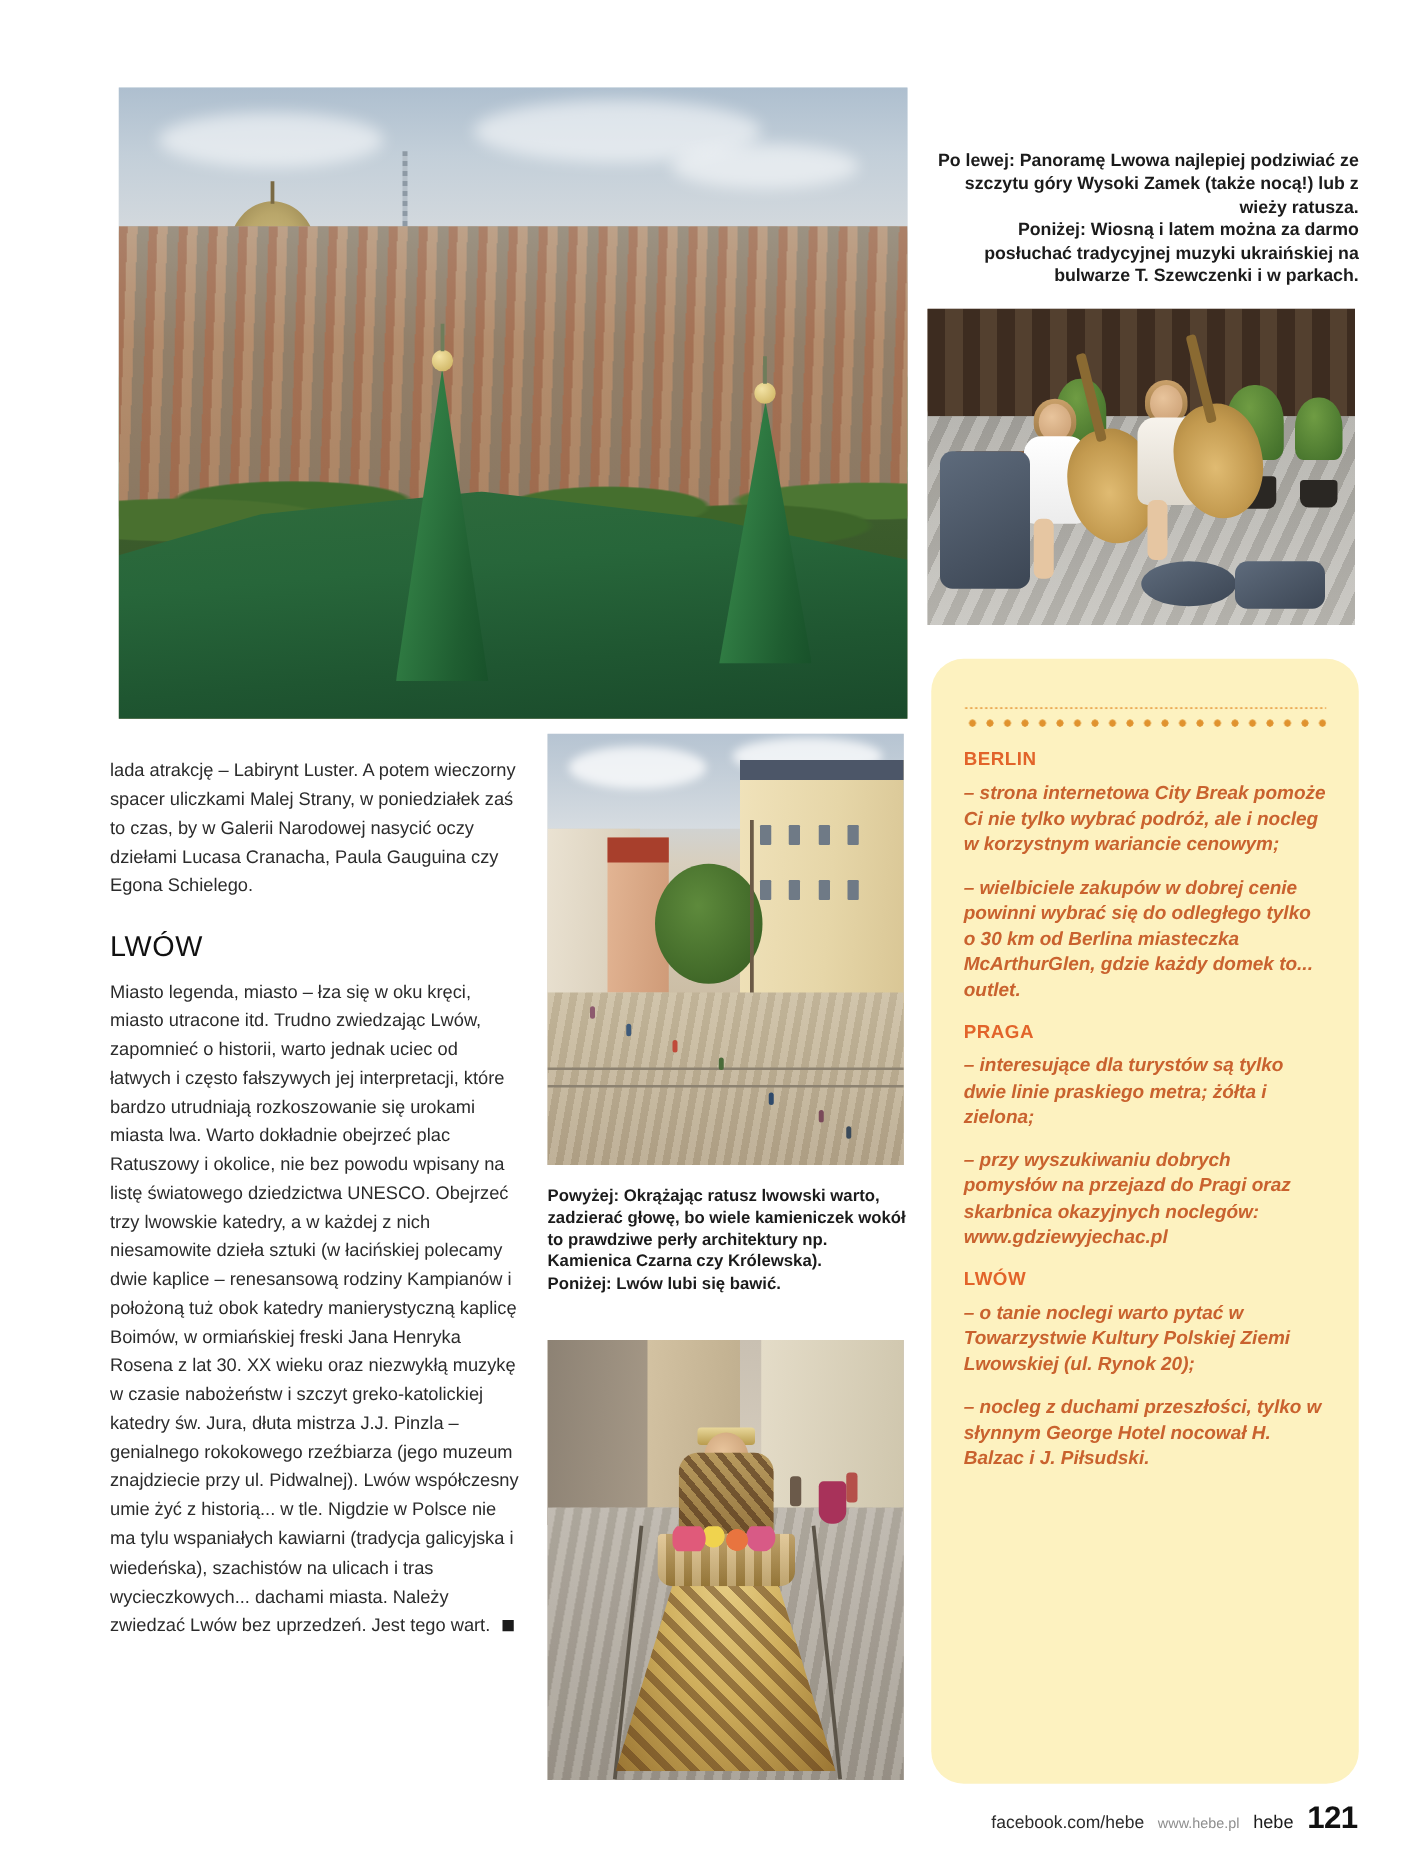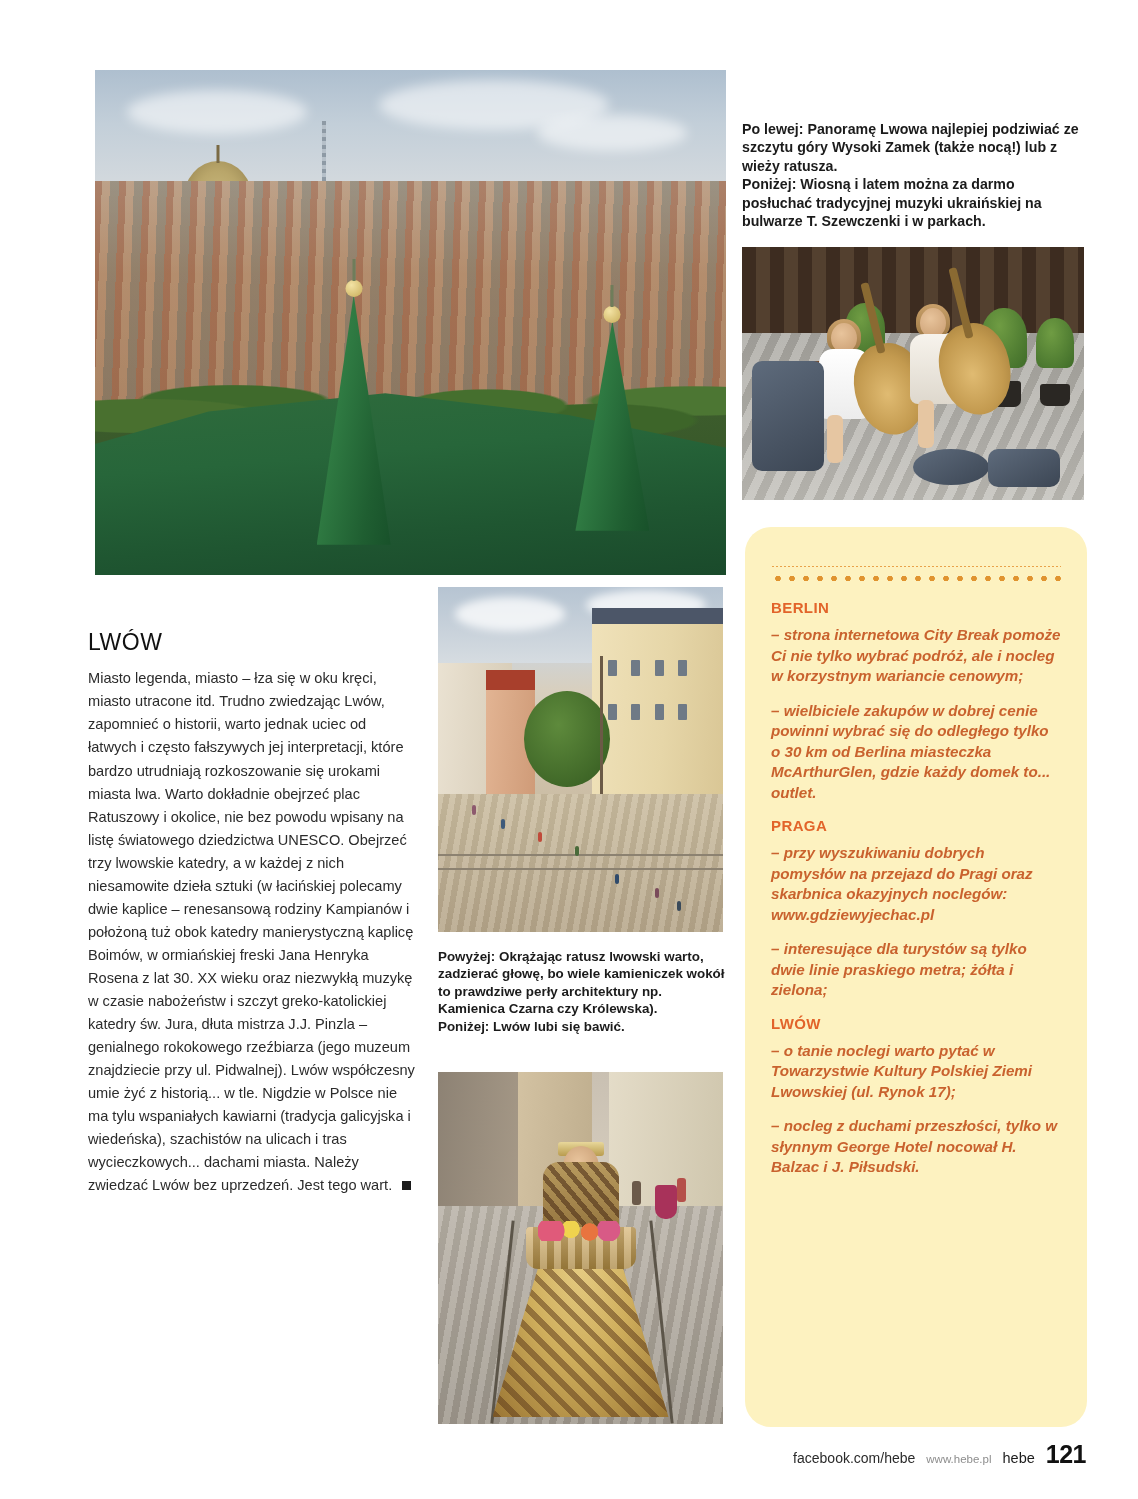--- a/index.html
+++ b/index.html
@@ -185,21 +185,21 @@
   }
   .cos-bg-person { position:absolute; width:9px; height:24px; border-radius:3px; }
 
   
   .caption {
     position: absolute;
     font-weight: bold;
     color: #1b1b1b;
     line-height: 1.30;
   }
-  #caption-top { left: 742px; top: 120px; width: 345px; font-size: 14.2px; }
+  #caption-top { left: 742px; top: 120px; width: 345px; font-size: 14.2px; text-align: right; }
   #caption-square { left: 438px; top: 948px; width: 290px; font-size: 13.4px; }
 
   #article-column {
     position: absolute;
     left: 88px; top: 606px; width: 328px;
     font-size: 14.6px;
     line-height: 1.58;
     color: #2b2b2b;
     font-weight: 300;
   }
@@ -388,36 +388,37 @@
   <div class="cos-torso"></div>
   <div class="cos-dress"></div>
   <div class="cos-basket"></div>
   <div class="cos-flowers"></div>
 </div>
 
 <div class="caption" id="caption-top">Po lewej: Panoramę Lwowa najlepiej podziwiać ze szczytu góry Wysoki Zamek (także nocą!) lub z wieży ratusza.<br>Poniżej:  Wiosną i latem można za darmo posłuchać tradycyjnej muzyki ukraińskiej na bulwarze T. Szewczenki i w parkach.</div>
 <div class="caption" id="caption-square">Powyżej: Okrążając ratusz lwowski warto, zadzierać głowę, bo wiele kamieniczek wokół to prawdziwe perły architektury np. Kamienica Czarna czy Królewska).<br>Poniżej: Lwów lubi się bawić.</div>
 
 <div id="article-column">
+  <p>lada atrakcję – Labirynt Luster. A potem wieczorny spacer uliczkami Malej Strany, w poniedziałek zaś to czas, by w Galerii Narodowej nasycić oczy dziełami Lucasa Cranacha, Paula Gauguina czy Egona Schielego.</p>
   <h2 id="article-heading">LWÓW</h2>
   <p><span>Miasto legenda, miasto – łza się w oku kręci, miasto utracone itd. Trudno zwiedzając Lwów, zapomnieć o historii, warto jednak uciec od łatwych i często fałszywych jej interpretacji, które bardzo utrudniają rozkoszowanie się urokami miasta lwa. Warto dokładnie obejrzeć plac Ratuszowy i okolice, nie bez powodu wpisany na listę światowego dziedzictwa UNESCO. Obejrzeć trzy lwowskie katedry, a w każdej z nich niesamowite dzieła sztuki (w łacińskiej polecamy dwie kaplice – renesansową rodziny Kampianów i położoną tuż obok katedry manierystyczną kaplicę Boimów, w ormiańskiej freski Jana Henryka Rosena z lat 30. XX wieku oraz niezwykłą muzykę w czasie nabożeństw i szczyt greko-katolickiej katedry św. Jura, dłuta mistrza J.J. Pinzla – genialnego rokokowego rzeźbiarza (jego muzeum znajdziecie przy ul. Pidwalnej). Lwów współczesny umie żyć z historią... w tle. Nigdzie w Polsce nie ma tylu wspaniałych kawiarni (tradycja galicyjska i wiedeńska), szachistów na ulicach i tras wycieczkowych... dachami miasta. Należy zwiedzać Lwów bez uprzedzeń. Jest tego wart.</span><span class="endmark"></span></p>
 </div>
 
 <div id="sidebar">
   <div class="divider-fine"></div>
   <div class="divider-dots"></div>
   <div id="sidebar-sections">
       <div class="city-head">BERLIN</div>
       <div class="tip">– strona internetowa City Break pomoże Ci nie tylko wybrać podróż, ale i nocleg w korzystnym wariancie cenowym;</div>
       <div class="tip">– wielbiciele zakupów w dobrej cenie powinni wybrać się do odległego tylko o 30 km od Berlina miasteczka McArthurGlen, gdzie każdy domek to... outlet.</div>
       <div class="city-head">PRAGA</div>
+      <div class="tip">– interesujące dla turystów są tylko dwie linie praskiego metra; żółta i zielona;</div>
       <div class="tip">– przy wyszukiwaniu dobrych pomysłów na przejazd do Pragi oraz skarbnica okazyjnych noclegów: www.gdziewyjechac.pl</div>
-      <div class="tip">– interesujące dla turystów są tylko dwie linie praskiego metra; żółta i zielona;</div>
       <div class="city-head">LWÓW</div>
-      <div class="tip">– o tanie noclegi warto pytać w Towarzystwie Kultury Polskiej Ziemi Lwowskiej (ul. Rynok 17);</div>
+      <div class="tip">– o tanie noclegi warto pytać w Towarzystwie Kultury Polskiej Ziemi Lwowskiej (ul. Rynok 20);</div>
       <div class="tip">– nocleg z duchami przeszłości, tylko w słynnym George Hotel nocował H. Balzac i J. Piłsudski.</div>
     </div>
 </div>
 
 <div id="footer">
   <span id="fb-url">facebook.com/hebe</span>
   <span id="web-url">www.hebe.pl</span>
   <span id="hebe-logo">hebe</span>
   <span id="page-no">121</span>
 </div>

